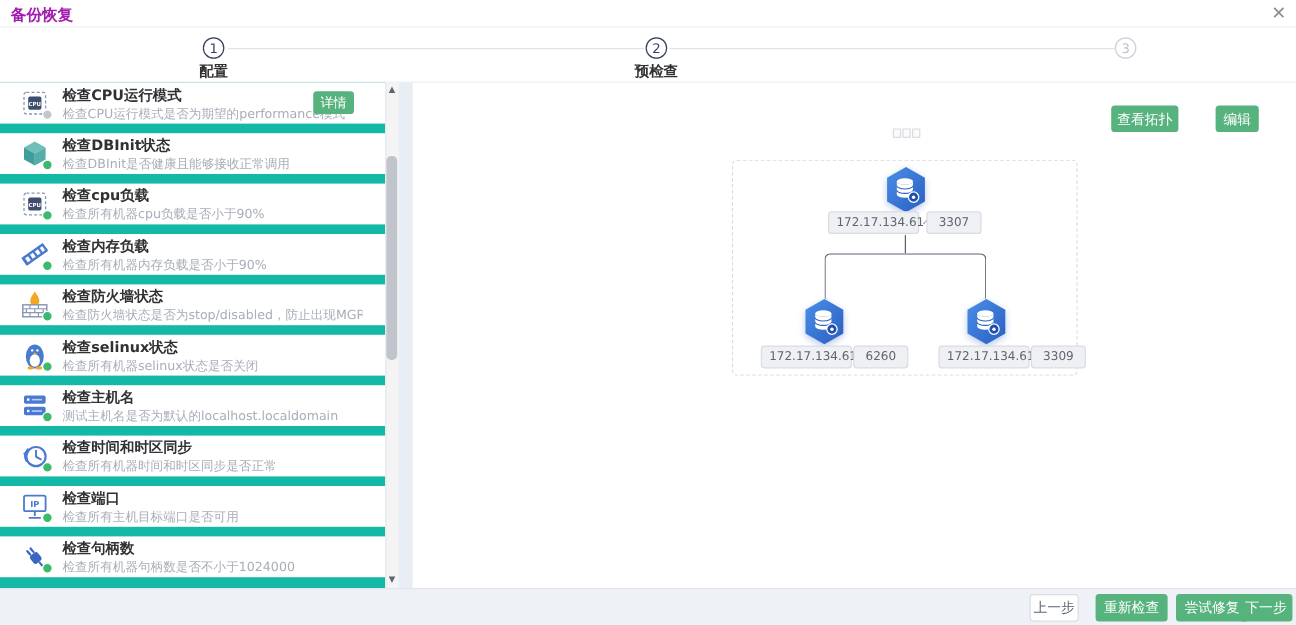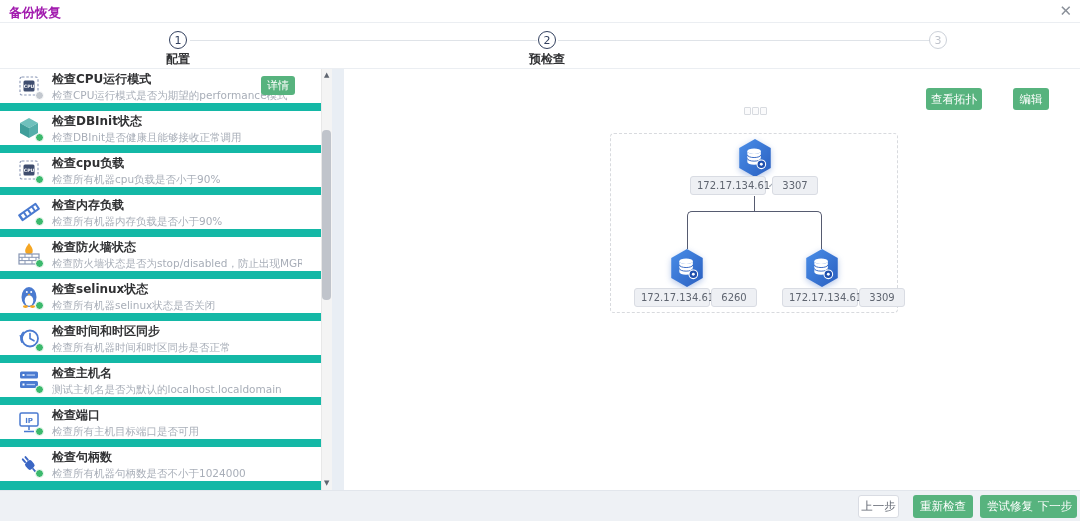--- a/index.html
+++ b/index.html
@@ -219,48 +219,48 @@
       </span>
       <div class="txt">
         <div class="t">检查selinux状态</div>
         <div class="d">检查所有机器selinux状态是否关闭</div>
       </div>
     </div>
 
     <div class="check-row">
       <span class="ic">
         <svg class="glyph" viewBox="0 0 26 26">
-          <circle cx="14" cy="13.5" r="8" fill="none" stroke="#4a7ad0" stroke-width="1.8"></circle>
-          <path d="M14 8.5 v5 l4 2.3" fill="none" stroke="#4a7ad0" stroke-width="1.6" stroke-linecap="round"></path>
-          <path d="M6 17 a8.5 8.5 0 0 1 1.2-9.5" fill="none" stroke="#4a7ad0" stroke-width="1.8" stroke-linecap="round"></path>
-          <polygon points="3.2,10.5 8.2,9.5 5.4,13.8" fill="#4a7ad0"></polygon>
-        </svg>
-        <i class="dot ok"></i>
-      </span>
-      <div class="txt">
-        <div class="t">检查时间和时区同步</div>
-        <div class="d">检查所有机器时间和时区同步是否正常</div>
-      </div>
-    </div>
-
-    <div class="check-row">
-      <span class="ic">
-        <svg class="glyph" viewBox="0 0 26 26">
           <rect x="4" y="4.5" width="18" height="7" rx="1.5" fill="#4a7ad0"></rect>
           <rect x="4" y="14" width="18" height="7" rx="1.5" fill="#4a7ad0"></rect>
           <rect x="6.5" y="7" width="2" height="2" fill="#fff"></rect>
           <rect x="10.5" y="7.4" width="8.5" height="1.3" fill="#b9d0f5"></rect>
           <rect x="6.5" y="16.5" width="2" height="2" fill="#fff"></rect>
           <rect x="10.5" y="16.9" width="8.5" height="1.3" fill="#b9d0f5"></rect>
         </svg>
         <i class="dot ok"></i>
       </span>
       <div class="txt">
         <div class="t">检查主机名</div>
         <div class="d">测试主机名是否为默认的localhost.localdomain</div>
+      </div>
+    </div>
+
+    <div class="check-row">
+      <span class="ic">
+        <svg class="glyph" viewBox="0 0 26 26">
+          <circle cx="14" cy="13.5" r="8" fill="none" stroke="#4a7ad0" stroke-width="1.8"></circle>
+          <path d="M14 8.5 v5 l4 2.3" fill="none" stroke="#4a7ad0" stroke-width="1.6" stroke-linecap="round"></path>
+          <path d="M6 17 a8.5 8.5 0 0 1 1.2-9.5" fill="none" stroke="#4a7ad0" stroke-width="1.8" stroke-linecap="round"></path>
+          <polygon points="3.2,10.5 8.2,9.5 5.4,13.8" fill="#4a7ad0"></polygon>
+        </svg>
+        <i class="dot ok"></i>
+      </span>
+      <div class="txt">
+        <div class="t">检查时间和时区同步</div>
+        <div class="d">检查所有机器时间和时区同步是否正常</div>
       </div>
     </div>
 
     <div class="check-row">
       <span class="ic">
         <svg class="glyph" viewBox="0 0 26 26">
           <rect x="4" y="4" width="18" height="13" rx="1.5" fill="none" stroke="#4a7ad0" stroke-width="1.5"></rect>
           <text x="13" y="13.6" text-anchor="middle" font-size="7" fill="#4a7ad0" font-weight="bold">IP</text>
           <path d="M13 17 v4 M8 22.5 h10" fill="none" stroke="#4a7ad0" stroke-width="1.5"></path>
         </svg>

